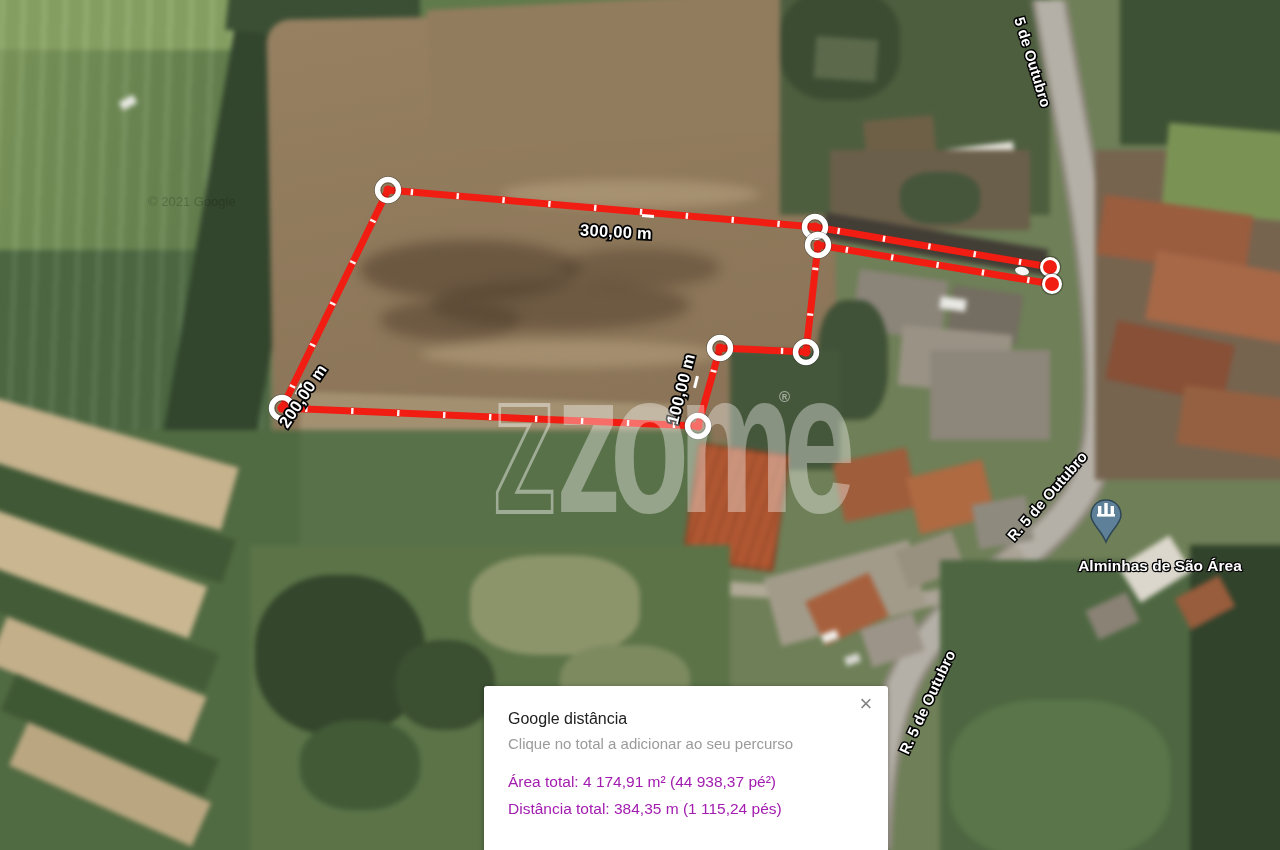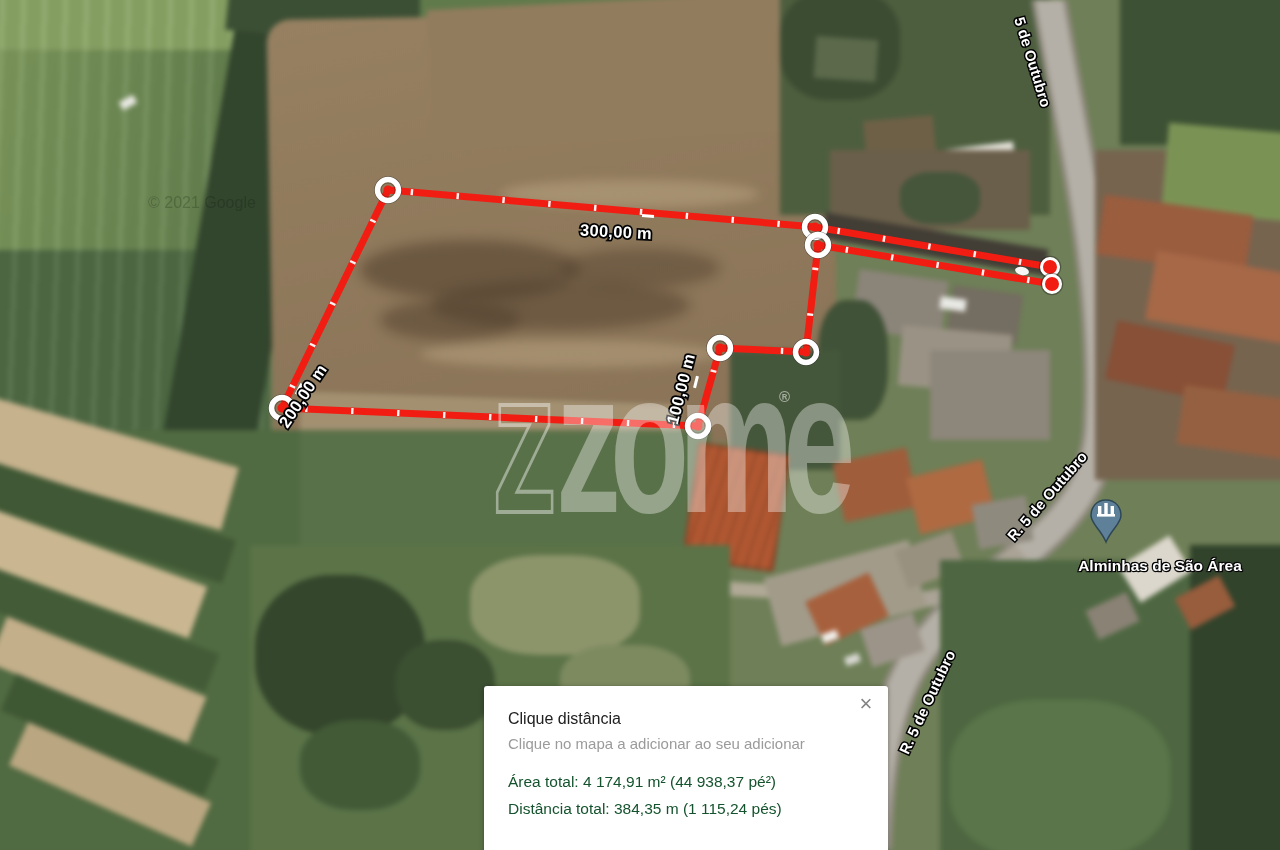--- a/index.html
+++ b/index.html
@@ -23,29 +23,29 @@
     text-shadow:1px 1px 0 #000,-1px -1px 0 #000;}
   #poi-pin{position:absolute;pointer-events:auto;}
   
   .wm{position:absolute;pointer-events:none;}
   #wm-z-outline,#wm-zome{font-size:158px;font-weight:bold;line-height:1;
     transform:scale(.82,1.28);transform-origin:left top;letter-spacing:-13px;}
   #wm-z-outline{color:transparent;-webkit-text-stroke:3px rgba(255,255,255,.42);}
   #wm-zome{color:rgba(255,255,255,.36);}
   #wm-reg{font-size:15px;color:rgba(255,255,255,.5);font-weight:bold;}
   #wm-imovirtual{font-size:41px;font-weight:bold;letter-spacing:-1px;color:rgba(238,238,232,.55);}
-  #wm-copyright{font-size:16px;color:rgba(10,25,10,.22);}
+  #wm-copyright{font-size:13px;color:rgba(10,25,10,.22);}
   
   #panel{position:absolute;left:484px;top:686px;width:404px;height:180px;background:#fff;
     border-radius:3px;box-shadow:0 1px 5px rgba(0,0,0,.35);padding:24px 24px 0 24px;box-sizing:border-box;}
   #panel-close{position:absolute;top:6px;right:10px;width:24px;height:24px;color:#838383;
     font-size:22px;line-height:24px;text-align:center;cursor:pointer;font-weight:normal;}
   #panel-title{font-size:16px;color:#212121;margin-bottom:7px;}
   #panel-subtitle{font-size:15px;color:#9b9b9b;margin-bottom:16px;}
-  #panel-area,#panel-distance{font-size:15.5px;color:#14532d;line-height:27px;}
+  #panel-area,#panel-distance{font-size:15.5px;color:#a21caf;line-height:27px;}
 </style>
 </head>
 <body>
 
 <div id="map">
 
   <div id="art">
     <div class="a" style="inset:-20px;background:#6e7f55;"></div>
 
     <div class="a" style="left:-20px;top:-20px;width:290px;height:310px;background:linear-gradient(100deg,#7f9c5c,#5e7b49);"></div>
@@ -255,18 +255,18 @@
   </div>
   <div class="poi-label" id="poi-label" style="left: 1160px; top: 566px; transform: translate(-50%, -50%);">Alminhas de São Área</div>
 
   <div class="wm" id="wm-z-outline" style="left:492px;top:340px;">z</div>
   <div class="wm" id="wm-zome" style="left:556px;top:340px;">zome</div>
   <div class="wm" id="wm-reg" style="left:779px;top:388px;">®</div>
   <div class="wm" id="wm-copyright" style="left:148px;top:194px;">© 2021 Google</div>
 
   <div id="panel">
     <div id="panel-close">×</div>
-    <div id="panel-title">Clique distância</div>
-    <div id="panel-subtitle">Clique no mapa a adicionar ao seu adicionar</div>
+    <div id="panel-title">Google distância</div>
+    <div id="panel-subtitle">Clique no total a adicionar ao seu percurso</div>
     <div id="panel-area">Área total: 4 174,91 m² (44 938,37 pé²)</div>
     <div id="panel-distance">Distância total: 384,35 m (1 115,24 pés)</div>
   </div>
 </div>
 
 </body></html>

